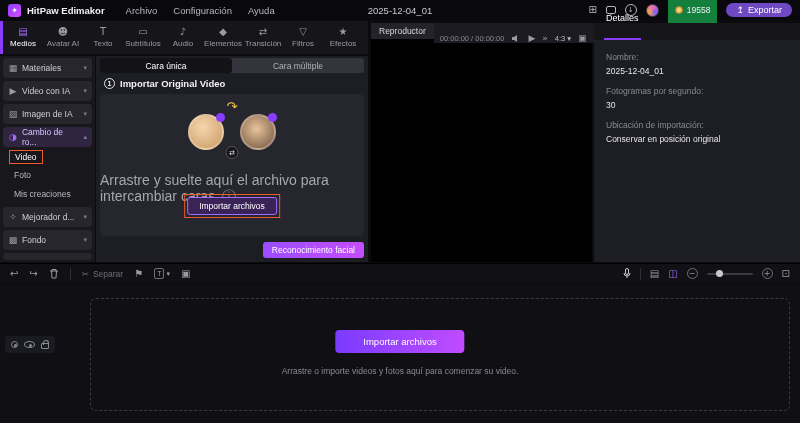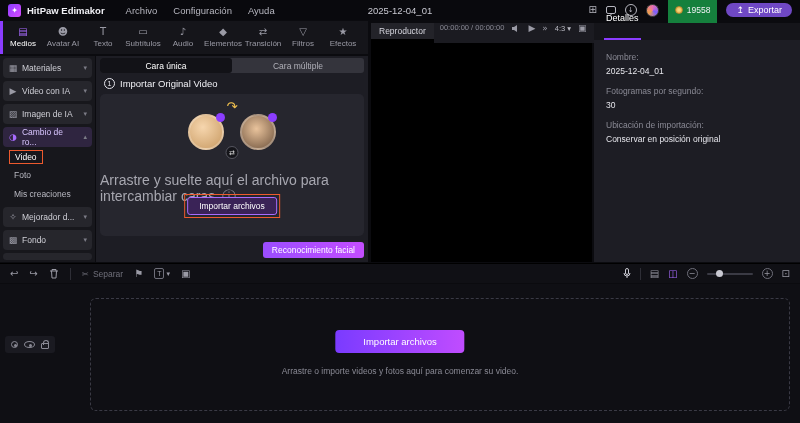--- a/index.html
+++ b/index.html
@@ -47,21 +47,21 @@
   .subitem{flex:none;height:16px;display:flex;align-items:flex-start;padding-left:6px;font-size:8.5px;color:#b9b9c2}
   .subitem .lbl{padding:1px 5px}
   .subitem.selected .lbl{border:1px solid #ed5a2e;color:#fff}
   .sitem.partial{height:7px;margin-bottom:-4px}
 
   
   .center{position:absolute;left:96px;top:56px;width:272px;height:206px;background:#1d1d24}
   .seg{position:absolute;left:4px;top:2px;right:4px;height:15px;background:#34343c;border-radius:3px;display:flex;font-size:8.5px}
   .seg .opt{flex:1;display:flex;align-items:center;justify-content:center;color:#b0b0b8;border-radius:3px}
   .seg .opt.active{background:#121217;color:#fff}
-  .step{position:absolute;left:8px;top:22px;display:flex;align-items:center;gap:5px;font-size:9.5px;font-weight:normal;color:#f0f0f5}
+  .step{position:absolute;left:8px;top:22px;display:flex;align-items:center;gap:5px;font-size:9.5px;font-weight:bold;color:#f0f0f5}
   .stepnum{width:11px;height:11px;border-radius:50%;border:1px solid #e6e6ec;font-size:7px;display:flex;
            align-items:center;justify-content:center}
   .dropzone{position:absolute;left:4px;top:38px;right:4px;height:142px;background:#26262e;border-radius:5px}
   .faces{position:absolute;left:0;right:0;top:8px;height:60px}
   .face{position:absolute;width:36px;height:36px;border-radius:50%;top:12px;border:2px solid rgba(255,255,255,.25)}
   .face.l{left:calc(50% - 44px);background:radial-gradient(circle at 40% 35%,#f6d6ae,#c89a62)}
   .face.r{left:calc(50% + 8px);background:radial-gradient(circle at 45% 40%,#e9c39c,#6d523c)}
   .face::after{content:"";position:absolute;right:-3px;top:-3px;width:9px;height:9px;border-radius:50%;background:#8b3dff}
   .curve{position:absolute;left:50%;transform:translateX(-50%);top:-3px;color:#f2c14e;font-size:13px}
   .swapb{position:absolute;left:50%;transform:translateX(-50%);top:44px;width:13px;height:13px;border-radius:50%;
@@ -71,21 +71,21 @@
   .importwrap{position:absolute;left:50%;transform:translateX(-50%);top:100px;border:1px solid #ed5a2e;padding:2px}
   .importbtn{display:block;background:#3a2357;border:1px solid #a86bff;color:#fff;font-size:8.5px;
              padding:3px 11px;border-radius:3px;white-space:nowrap}
   .recog{position:absolute;right:4px;bottom:4px;background:linear-gradient(90deg,#9b4dff,#c44dff);
          color:#fff;font-size:8.5px;padding:3px 9px;border-radius:3px}
 
   
   .player{position:absolute;left:371px;top:23px;width:221px;height:239px;background:#000;display:flex;flex-direction:row}
   .pheader{flex:none;height:16px;background:#232329;display:flex;align-items:center;padding:0 8px;font-size:8.5px;color:#d6d6de}
   .pvideo{flex:1;background:#000}
-  .pcontrols{flex:none;height:20px;background:#1b1b21;display:flex;align-items:flex-start;padding:0 6px;gap:7px;
+  .pcontrols{flex:none;height:20px;background:#1b1b21;display:flex;align-items:flex-end;padding:0 6px;gap:7px;
              font-size:9px;color:#9a9aa5}
   .ptime{font-size:7.5px;color:#8a8a95;white-space:nowrap}
   .pcgroup{display:flex;align-items:center;gap:7px;margin:0 auto}
   .pcright{display:flex;align-items:center;gap:7px}
   .ratio{display:flex;align-items:center;gap:2px;font-size:7.5px;color:#b9b9c2}
 
   
   .details{position:absolute;left:594px;top:23px;width:206px;height:239px;background:#1d1d24}
   .dtabs{height:17px;background:#15151a;display:flex;align-items:flex-end;padding-left:10px}
   .dtab{font-size:9px;color:#fff;padding:0 2px 15px;border-bottom:2px solid #8b3dff}

